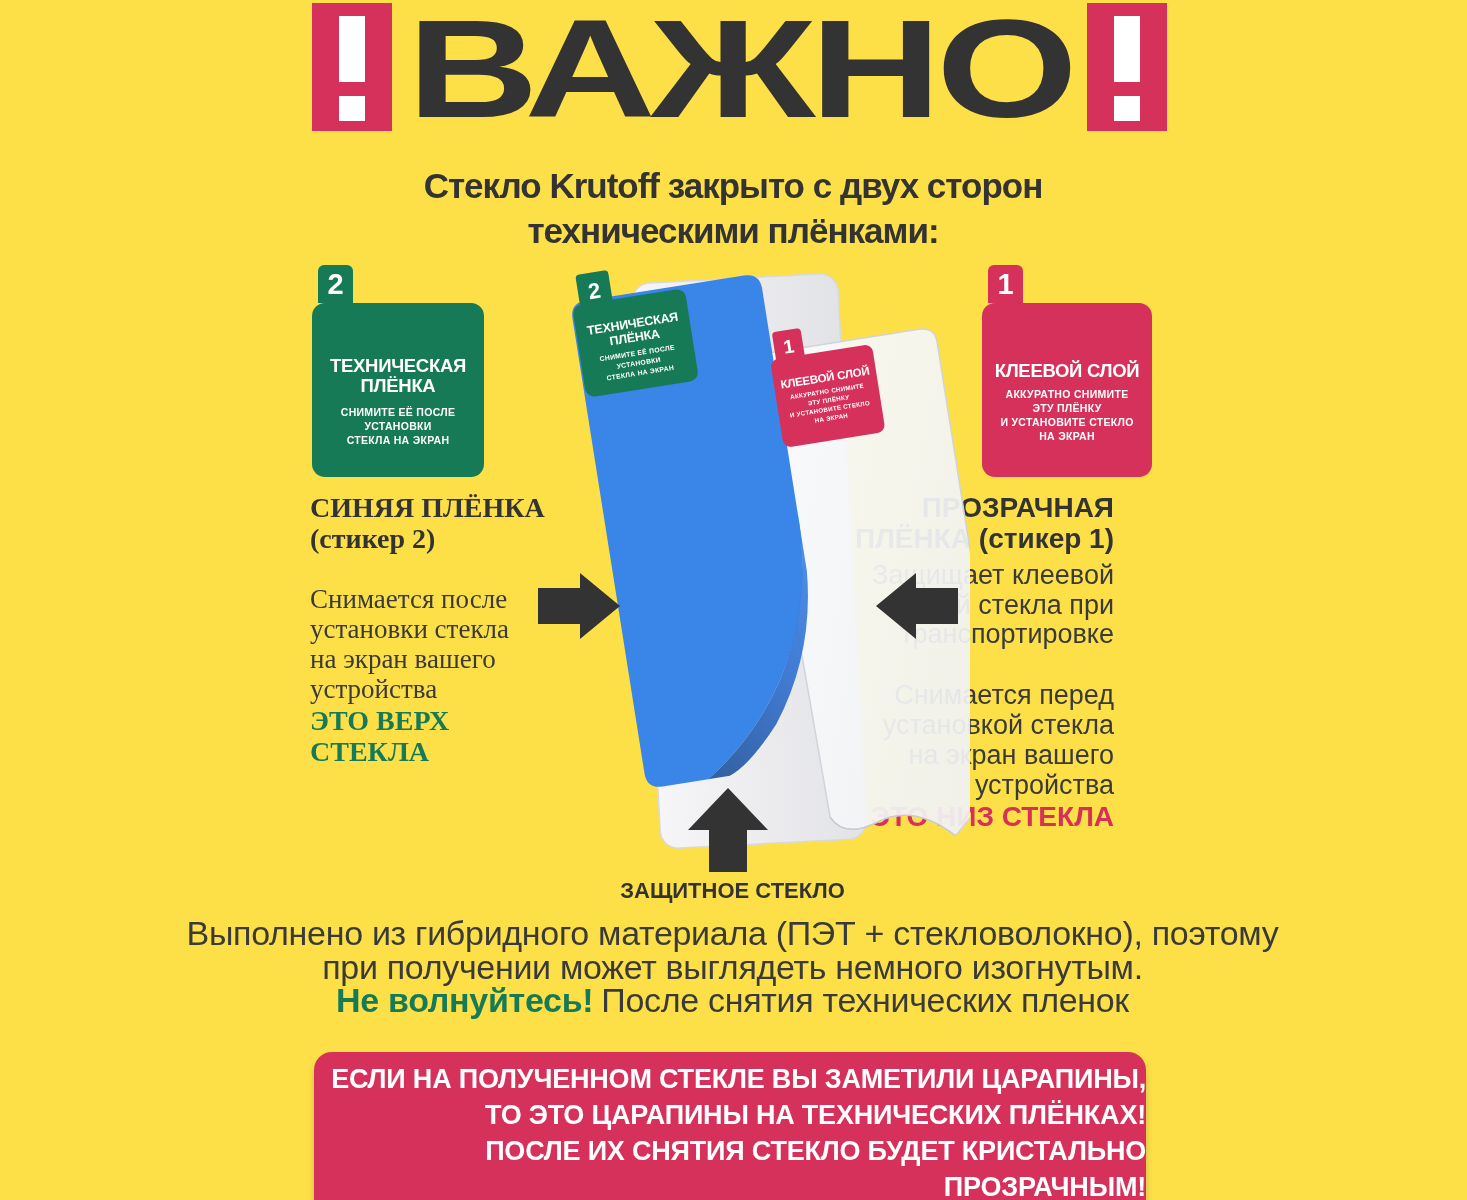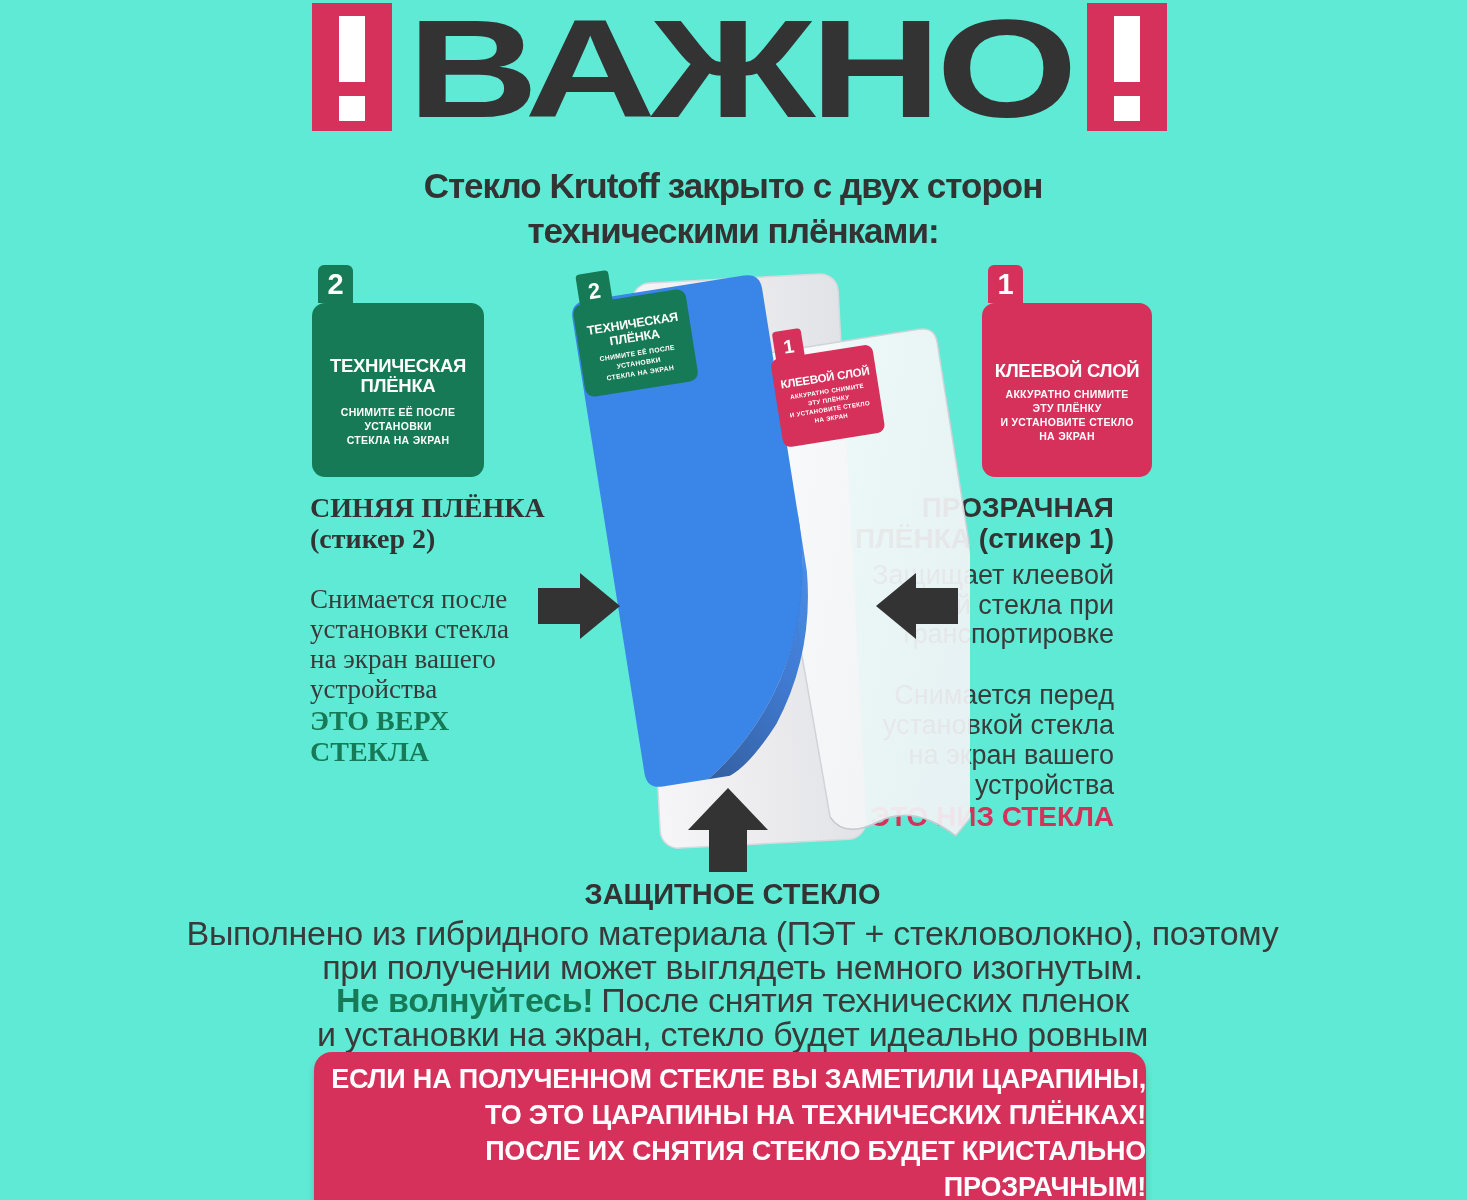--- a/index.html
+++ b/index.html
@@ -1,17 +1,17 @@
 <!DOCTYPE html>
 <html><head>
 <meta charset="utf-8">
 <style>
   html,body{margin:0;padding:0;background:#fff;}
   .canvas{
-    position:relative;width:1467px;height:1200px;background:#5eead4;overflow:hidden;
+    position:relative;width:1467px;height:1200px;background:#fde047;overflow:hidden;
     font-family:"Liberation Sans", sans-serif;color:#333333;
   }
   
   .excl-box{position:absolute;top:3px;width:80px;height:128px;background:#d5315a;}
   .excl-box .bar{position:absolute;left:27px;top:13px;width:26px;height:66px;background:#fff;}
   .excl-box .dot{position:absolute;left:27px;top:93px;width:26px;height:25px;background:#fff;}
   .excl-left{left:312px;}
   .excl-right{left:1087px;}
   .big-title{
     position:absolute;left:400px;top:4px;width:680px;text-align:center;
@@ -53,21 +53,21 @@
   
   .illus{position:absolute;left:520px;top:258px;width:450px;height:620px;}
   .st-num{font-size:22px;font-weight:bold;fill:#fff;text-anchor:middle;}
   .st-num-sm{font-size:19px;font-weight:bold;fill:#fff;text-anchor:middle;}
   .st-t1{font-size:12.5px;font-weight:bold;fill:#fff;text-anchor:middle;letter-spacing:-0.2px;}
   .st-t2{font-size:6.8px;font-weight:bold;fill:#fff;text-anchor:middle;letter-spacing:0.3px;}
   .st-rt{font-size:11.5px;font-weight:bold;fill:#fff;text-anchor:middle;letter-spacing:-0.2px;}
   .st-t3{font-size:6.2px;font-weight:bold;fill:#fff;text-anchor:middle;letter-spacing:0.3px;}
   
   .glass-heading{position:absolute;left:300px;top:878px;width:865px;text-align:center;
-    font-size:29px;font-weight:bold;color:#333;}
+    font-size:22px;font-weight:bold;color:#333;}
   .glass-para{position:absolute;left:150px;top:917px;width:1165px;text-align:center;
     font-size:34px;line-height:33.5px;letter-spacing:-0.3px;color:#3a3a3a;}
   .glass-para .green-bold{color:#177a57;font-weight:bold;}
   .glass-para .rest{margin-left:8px;}
   
   .banner{
     position:absolute;left:314px;top:1052px;width:832px;height:167px;
     background:#d5315a;border-radius:18px;box-sizing:border-box;padding-top:9px;
     text-align:right;color:#fff;font-weight:bold;font-size:27px;line-height:36px;
     letter-spacing:-0.2px;
@@ -214,21 +214,20 @@
     <polygon points="208,530 248,572 227,572 227,614 189,614 189,572 168,572" fill="#333333"></polygon>
   </svg>
 
   <div class="glass-heading">ЗАЩИТНОЕ СТЕКЛО</div>
   <div class="glass-para">
     <div>Выполнено из гибридного материала (ПЭТ + стекловолокно), поэтому</div>
     <div>при получении может выглядеть немного изогнутым.</div>
     <div>
       <span class="green-bold">Не волнуйтесь!</span><span class="rest">После снятия технических пленок</span>
     </div>
-    <div>и установки на экран, стекло будет идеально ровным</div>
   </div>
 
   <div class="banner">
     <div>ЕСЛИ НА ПОЛУЧЕННОМ СТЕКЛЕ ВЫ ЗАМЕТИЛИ ЦАРАПИНЫ,</div>
     <div>ТО ЭТО ЦАРАПИНЫ НА ТЕХНИЧЕСКИХ ПЛЁНКАХ!</div>
     <div>ПОСЛЕ ИХ СНЯТИЯ СТЕКЛО БУДЕТ КРИСТАЛЬНО ПРОЗРАЧНЫМ!</div>
   </div>
 
 </div>
 

